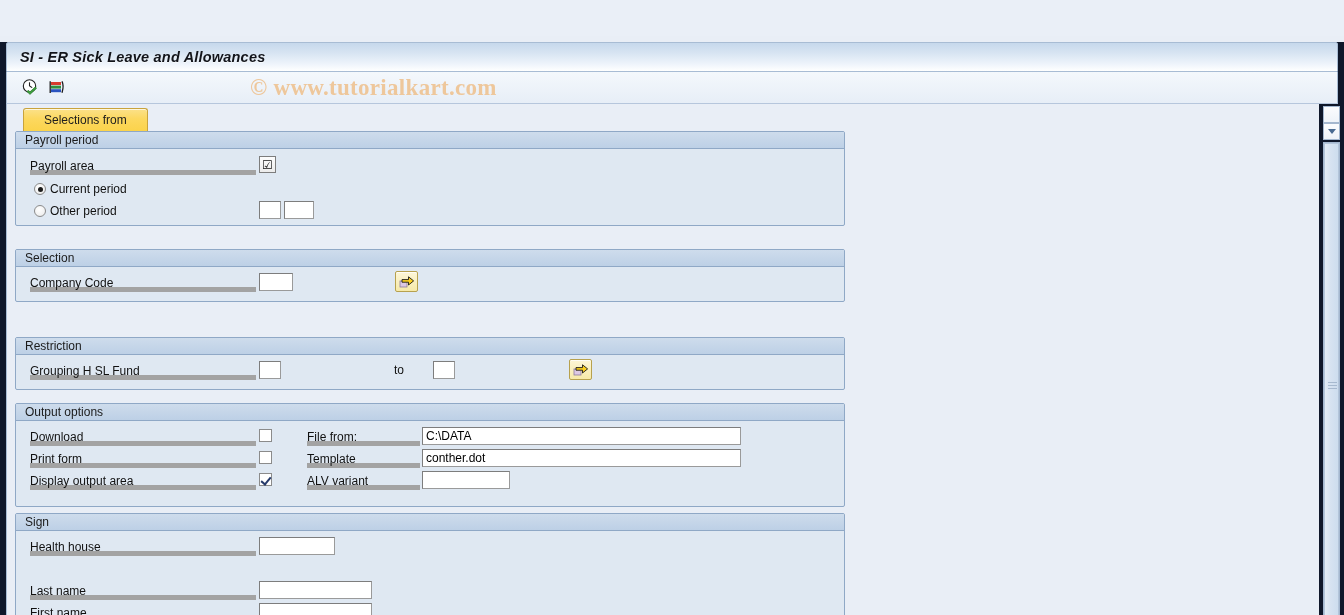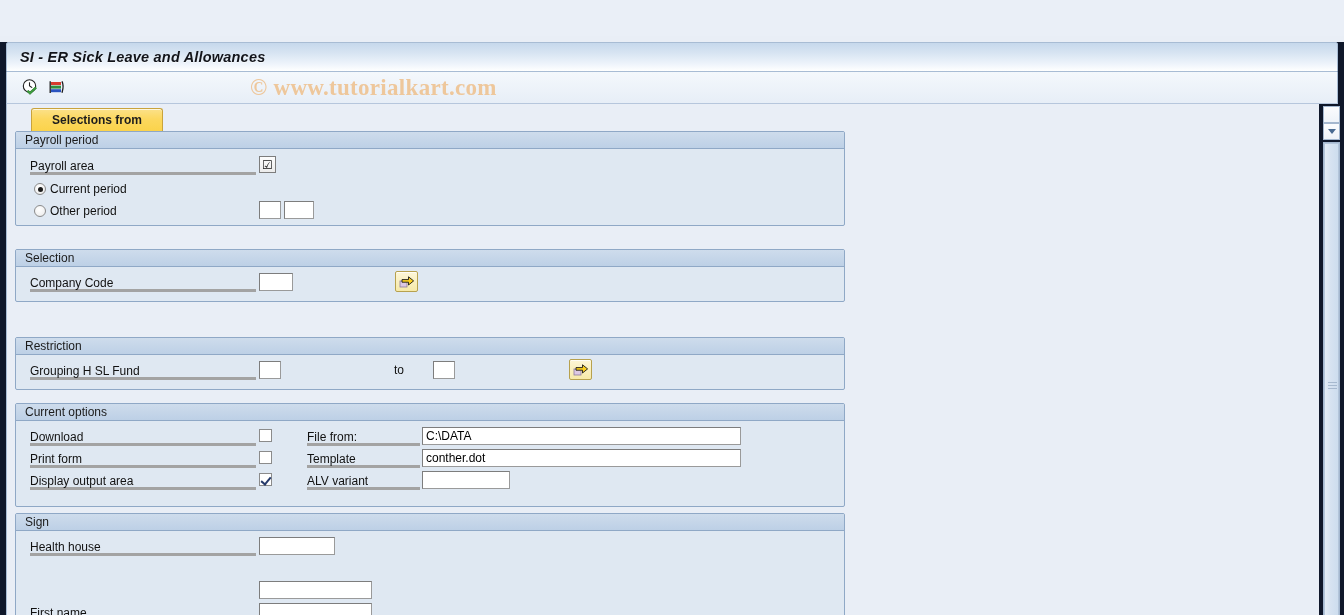--- a/index.html
+++ b/index.html
@@ -53,21 +53,21 @@
     position: absolute; left: 6px; top: 68px; width: 1313px; height: 547px;
     background: #e9eef6; overflow: hidden;
     border-left: 1px solid #a8bcd4;
   }
   .panel-right-bg {
     position:absolute; left: 977px; top: 68px; width: 342px; height: 547px;
     background:#e9eef6;
   }
 
   
-  .tabstrip { position: absolute; left: 24px; top: 4px; height: 16px; font-weight: bold; }
+  .tabstrip { position: absolute; left: 16px; top: 4px; height: 16px; }
   .tab {
     display:inline-flex; align-items:center; justify-content:center;
     height: 23px; padding: 0 20px;
     background: linear-gradient(to bottom, #fbe18a 0%, #fcd85f 45%, #fbd34b 100%);
     border: 1px solid #c9a33c; border-bottom: none;
     border-radius: 3px 3px 0 0;
     font-size: 12px; color: #1d1d1d; cursor: default;
     box-shadow: inset 0 1px 0 rgba(255,255,255,.7);
   }
 
@@ -86,21 +86,21 @@
     border-radius: 1px 1px 0 0;
   }
   .group-body { position: relative; }
 
   
   .row { position: absolute; display: flex; align-items: center; }
   .lbl {
     font-size: 12px; color: #111; white-space: nowrap;
   }
   .lbl-underline {
-    border-bottom: 3px solid #a3a3a3;
+    border-bottom: 5px solid #a3a3a3;
     height: 17px; line-height: 16px;
     display: inline-block;
   }
   .inp {
     background: #ffffff;
     border: 1px solid #9a9a9a;
     border-top-color: #7d7d7d; border-left-color: #7d7d7d;
     height: 18px; font-size: 12px; color: #000;
     padding: 0 3px; line-height: 16px;
     font-family: "Liberation Sans", sans-serif;
@@ -285,21 +285,21 @@
         <div class="arrow-btn" style="position:absolute; left:553px; top:4px;">
           <svg width="16" height="14" viewBox="0 0 16 14">
             <rect x="1" y="6" width="7" height="6" fill="#dcc8e4" stroke="#8d7a9b" stroke-width=".8"></rect>
             <path d="M3 4.6 L9.5 4.6 L9.5 1.8 L14.6 5.9 L9.5 10 L9.5 7.2 L3 7.2 Z" fill="#fcd01e" stroke="#1a1a1a" stroke-width=".9" stroke-linejoin="round"></path>
           </svg>
         </div>
       </div>
     </div>
 
     <div class="group" style="top:299px; height:104px;">
-      <div class="group-header">Current options</div>
+      <div class="group-header">Output options</div>
       <div class="group-body" style="height:85px;">
 
         <div class="row" style="left:14px; top:8px; width:226px;">
           <span class="lbl lbl-underline" style="width:226px;">Download</span>
         </div>
         <span class="chk" style="position:absolute; left:243px; top:8px;"></span>
 
         <div class="row" style="left:14px; top:30px; width:226px;">
           <span class="lbl lbl-underline" style="width:226px;">Print form</span>
         </div>
@@ -329,20 +329,23 @@
 
     <div class="group" style="top:409px; height:138px;">
       <div class="group-header">Sign</div>
       <div class="group-body" style="height:119px;">
 
         <div class="row" style="left:14px; top:8px; width:226px;">
           <span class="lbl lbl-underline" style="width:226px;">Health house</span>
         </div>
         <input class="inp" style="position: absolute; left: 243px; top: 6px; width: 76px;" value="">
 
+        <div class="row" style="left:14px; top:52px; width:226px;">
+          <span class="lbl lbl-underline" style="width:226px;">Last name</span>
+        </div>
         <input class="inp" style="position: absolute; left: 243px; top: 50px; width: 113px;" value="">
 
         <div class="row" style="left:14px; top:74px; width:226px;">
           <span class="lbl lbl-underline" style="width:226px;">First name</span>
         </div>
         <input class="inp" style="position: absolute; left: 243px; top: 72px; width: 113px;" value="">
 
         <input class="inp" style="position: absolute; left: 243px; top: 94px; width: 113px;" value="">
       </div>
     </div>

